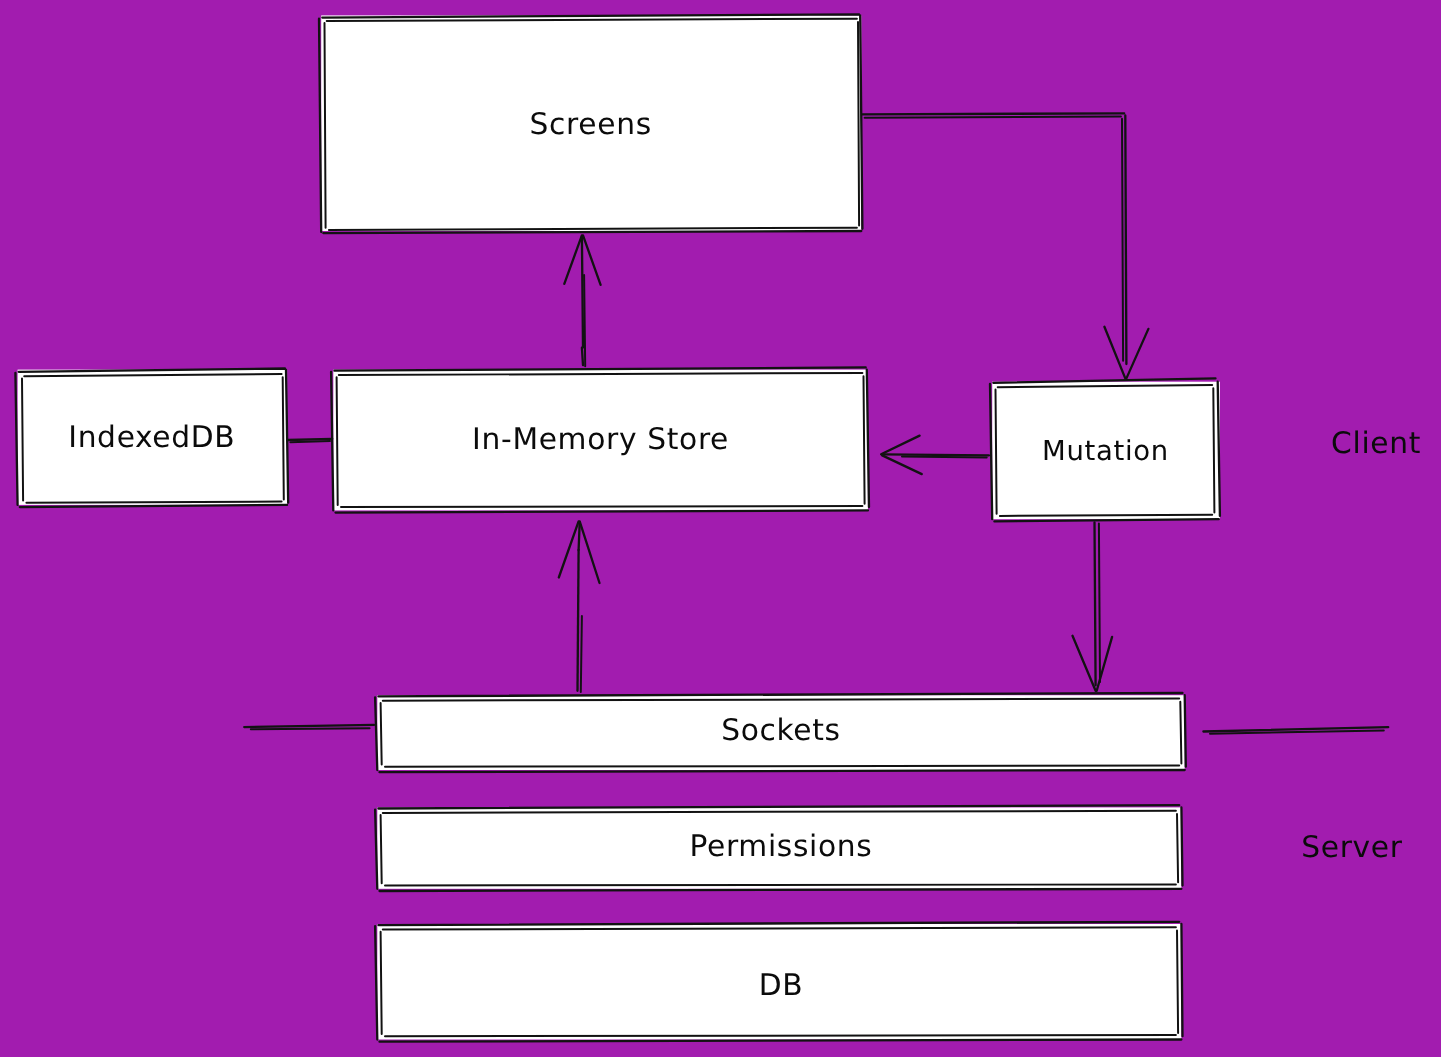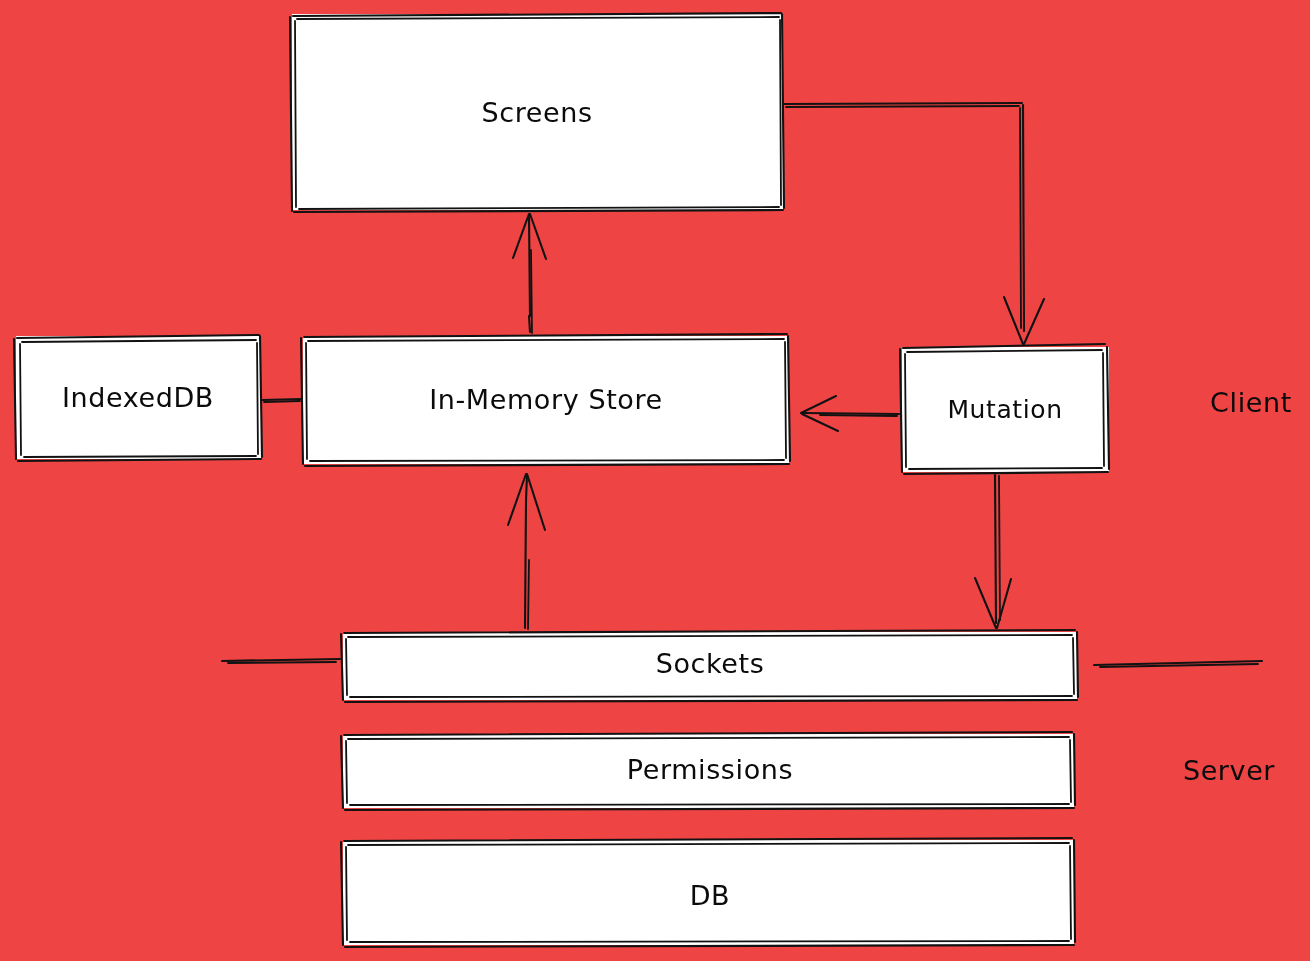--- a/index.html
+++ b/index.html
@@ -11,21 +11,21 @@
   body {
     width: 1310px;
     height: 961px;
     overflow: hidden;
     font-family: "DejaVu Sans", sans-serif;
   }
   #diagram-root {
     position: relative;
     width: 1310px;
     height: 961px;
-    background: #ef4444;
+    background: #a21caf;
   }
   svg#diagram-canvas {
     display: block;
     width: 1310px;
     height: 961px;
   }
   .sketch-stroke {
     fill: none;
     stroke: #121212;
     stroke-width: 2.1;

